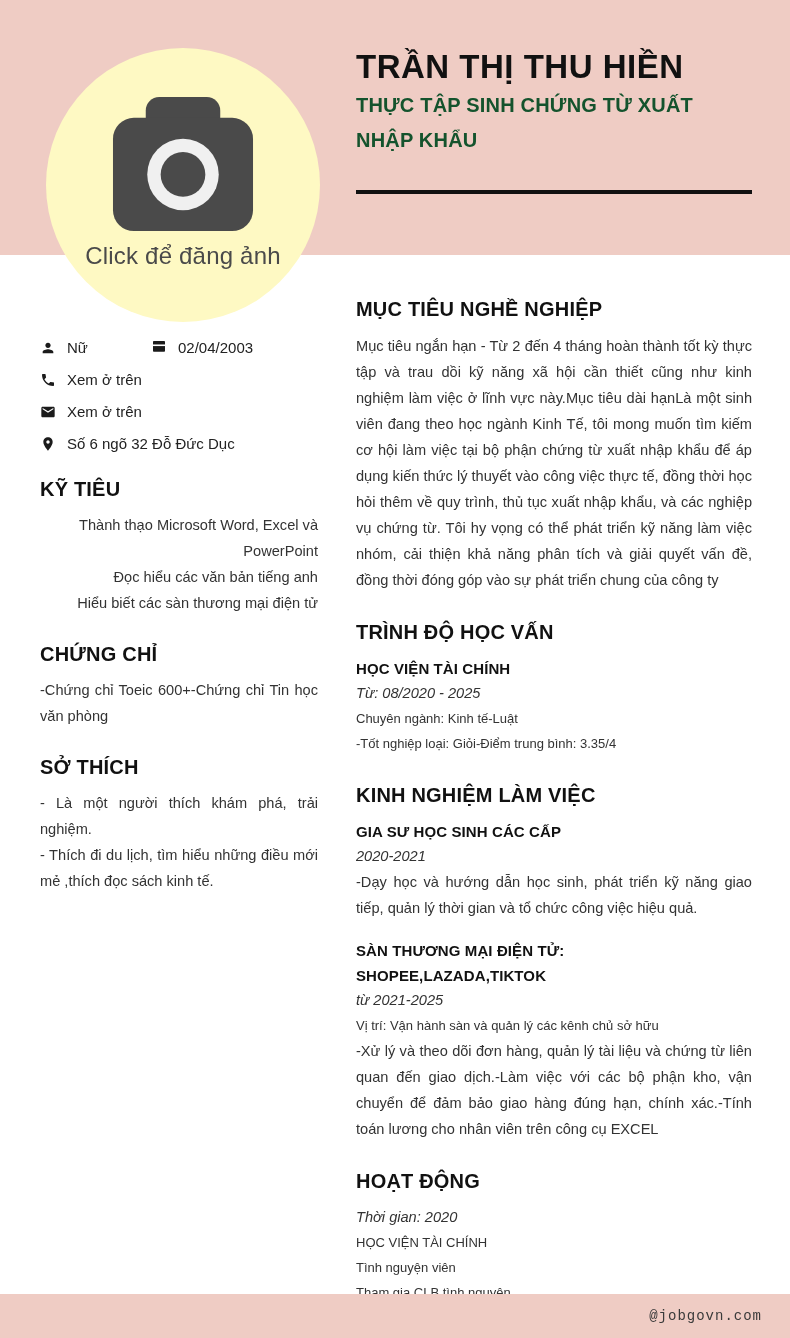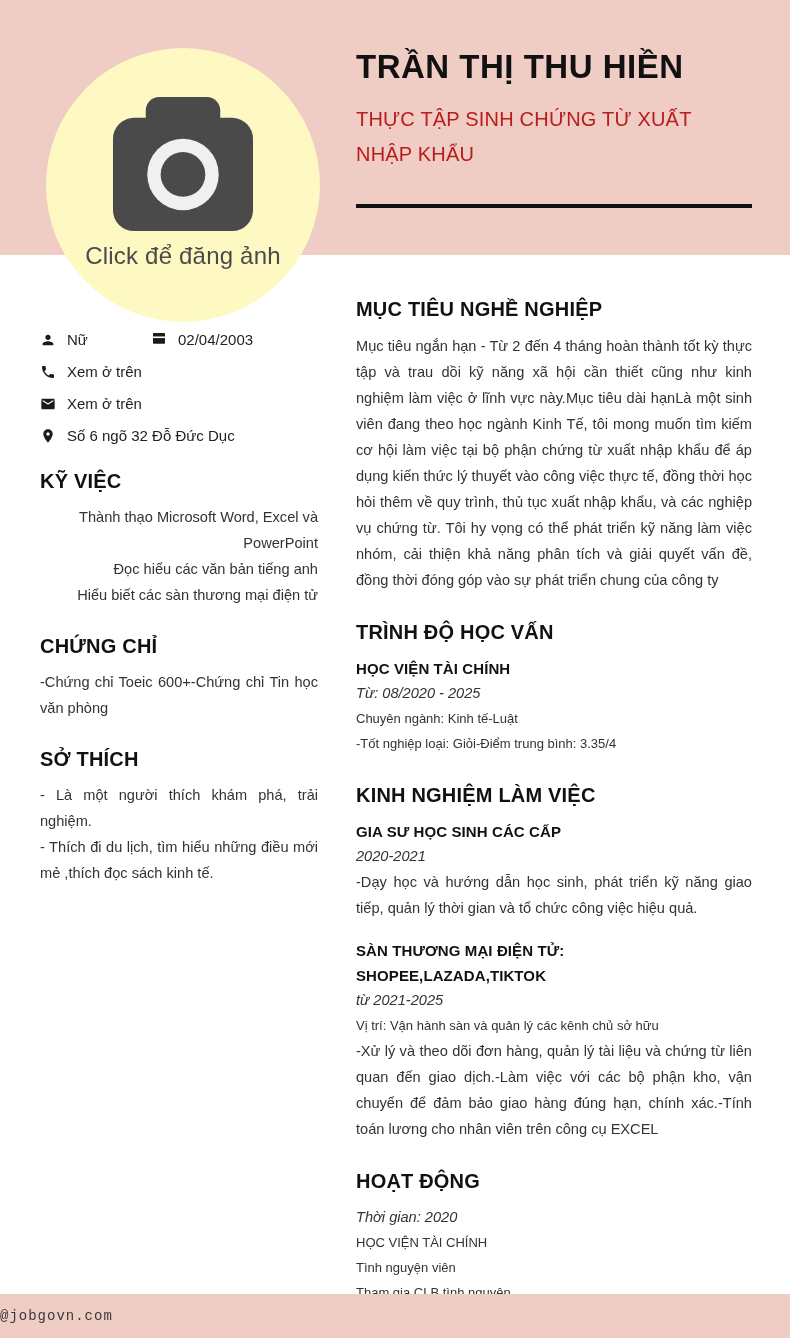--- a/index.html
+++ b/index.html
@@ -32,30 +32,29 @@
     white-space: nowrap;
   }
   .header-text {
     position: absolute; left: 356px; top: 46px; width: 396px; z-index: 2;
   }
   .cv-name {
     font-size: 33px; font-weight: 700; color: #111;
     letter-spacing: 0.5px; line-height: 42px;
   }
   .cv-title {
-    margin-top: 14px;
-    font-size: 20px; font-weight: 400; color: #b91c1c;
+    font-size: 20px; font-weight: 700; color: #14532d;
     line-height: 35px; letter-spacing: 0.2px;
   }
   .header-rule {
     margin-top: 32px; width: 396px; height: 4px; background: #111;
   }
 
   
-  .sidebar { position: absolute; left: 40px; top: 332px; width: 278px; }
+  .sidebar { position: absolute; left: 40px; top: 340px; width: 278px; }
   .contact-row {
     display: flex; align-items: center;
     margin-bottom: 17px; height: 15px;
     font-size: 15px; color: #222;
   }
   .contact-row .icon { width: 16px; height: 16px; flex: 0 0 16px; margin-right: 11px; }
   .contact-row .icon svg { width: 16px; height: 16px; display: block; fill: #1b1b1b; }
   .contact-pair { display: flex; align-items: center; }
   .contact-cell-left { display: flex; align-items: center; width: 111px; }
   .contact-cell-right { display: flex; align-items: flex-start; }
@@ -77,21 +76,21 @@
   .body-text { font-size: 14.6px; line-height: 26px; color: #333; text-align: justify; }
   .line { font-size: 13px; line-height: 25px; color: #333; }
   .sub-heading { font-size: 15px; font-weight: 700; color: #111; line-height: 25px; letter-spacing: 0.1px; }
   .italic-line { font-size: 14.6px; font-style: italic; color: #333; line-height: 25px; }
   .job { margin-bottom: 17px; }
 
   
   .footer-band {
     position: absolute; left: 0; top: 1294px;
     width: 790px; height: 44px; background: #EFCCC4;
-    display: flex; align-items: center; justify-content: flex-start;
+    display: flex; align-items: center; justify-content: flex-end;
     padding-right: 28px;
   }
   .footer-credit {
     font-family: "Liberation Mono", "DejaVu Sans Mono", monospace;
     font-size: 14px; color: #3a3a3a; letter-spacing: 1px;
   }
 </style>
 </head>
 <body>
 
@@ -160,21 +159,21 @@
     <div class="contact-row">
       <span class="icon">
         <svg viewBox="0 0 24 24">
             <path d="M12 2C8.13 2 5 5.13 5 9c0 5.25 7 13 7 13s7-7.75 7-13c0-3.87-3.13-7-7-7zm0 9.5c-1.38 0-2.5-1.12-2.5-2.5s1.12-2.5 2.5-2.5 2.5 1.12 2.5 2.5-1.12 2.5-2.5 2.5z"></path>
           </svg>
       </span>
       <span>Số 6 ngõ 32 Đỗ Đức Dục</span>
     </div>
 
     <div class="side-section">
-      <div class="side-section-heading">KỸ VIỆC</div>
+      <div class="side-section-heading">KỸ TIÊU</div>
       <div class="side-text">Thành thạo Microsoft Word, Excel và PowerPoint</div>
       <div class="side-text">Đọc hiểu các văn bản tiếng anh</div>
       <div class="side-text">Hiểu biết các sàn thương mại điện tử</div>
     </div>
 
     <div class="side-section">
       <div class="side-section-heading">CHỨNG CHỈ</div>
       <div class="side-text justify">-Chứng chỉ Toeic 600+-Chứng chỉ Tin học văn phòng</div>
     </div>
 

